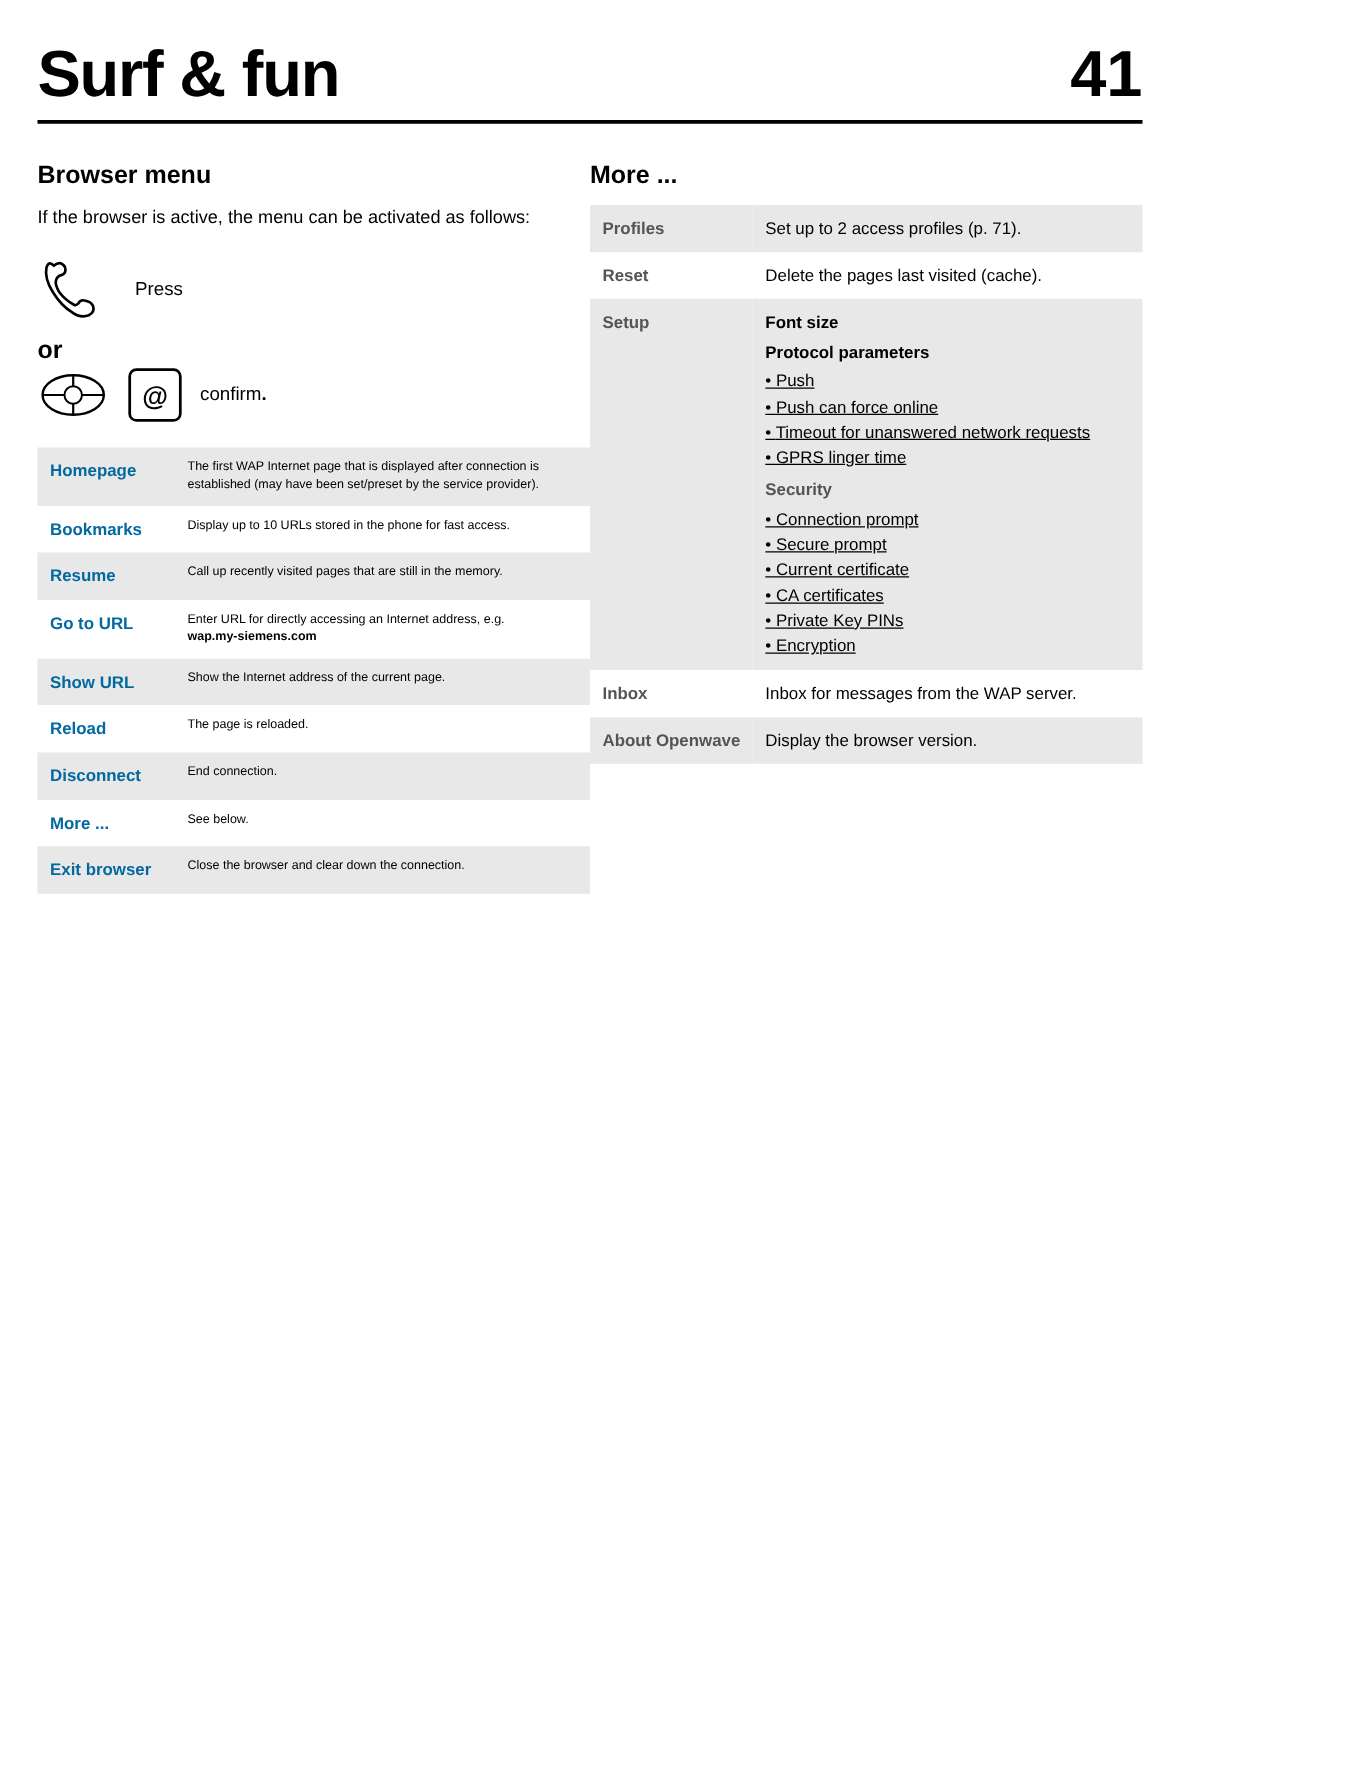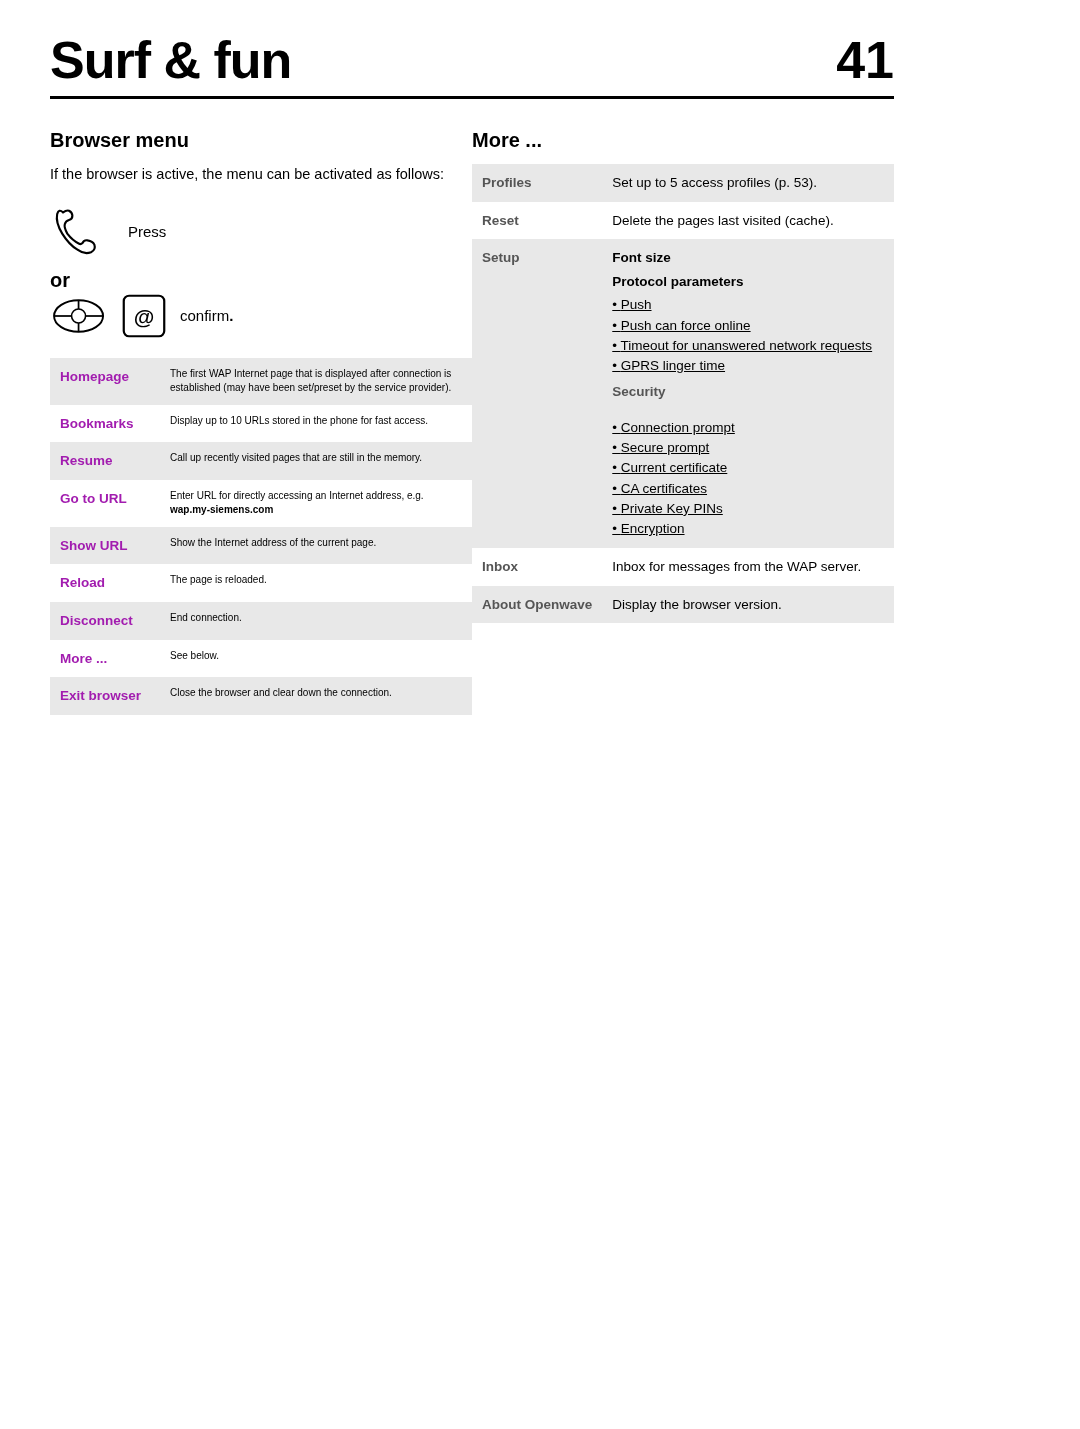--- a/index.html
+++ b/index.html
@@ -11,21 +11,21 @@
       color: #000;
       width: 1080px;
       min-height: 1429px;
       padding: 0;
     }
 
     .page {
       width: 944px;
       min-height: 1429px;
       background: #fff;
-      padding: 30px 50px;
+      padding: 30px 30px;
     }
 
     
     .header {
       display: flex;
       justify-content: space-between;
       align-items: flex-end;
       border-bottom: 3px solid #000;
       padding-bottom: 6px;
       margin-bottom: 30px;
@@ -128,21 +128,21 @@
     }
 
     .menu-table td {
       padding: 9px 10px;
       vertical-align: top;
       line-height: 1.45;
     }
 
     .menu-table td.key-col {
       font-weight: bold;
-      color: #a21caf;
+      color: #0369a1;
       white-space: nowrap;
       width: 110px;
       font-size: 13.5px;
     }
 
     .menu-table td.val-col {
       font-size: 10px;
     }
 
     
@@ -185,21 +185,21 @@
       display: block;
       margin-bottom: 4px;
     }
 
     .right-table .sub-heading2 {
       font-weight: bold;
       color: #555;
       font-size: 13.5px;
       display: block;
       margin-top: 6px;
-      margin-bottom: 16px;
+      margin-bottom: 4px;
     }
 
     .bullet-list {
       list-style: none;
       padding: 0;
       text-decoration: underline;
     }
 
     .bullet-list li::before {
       content: "• ";
@@ -308,21 +308,21 @@
       </table>
     </div>
 
     <div class="right-col">
       <div class="section-heading">More ...</div>
 
       <table class="right-table">
         <tbody id="right-table-body">
         <tr>
               <td class="key-col">Profiles</td>
-              <td class="val-col">Set up to 5 access profiles (p. 53).</td>
+              <td class="val-col">Set up to 2 access profiles (p. 71).</td>
             </tr>
             <tr>
               <td class="key-col">Reset</td>
               <td class="val-col">Delete the pages last visited (cache).</td>
             </tr>
             <tr>
               <td class="key-col">Setup</td>
               <td class="val-col">
                 <span class="sub-heading">Font size</span>
                 <span class="sub-heading">Protocol parameters</span>

